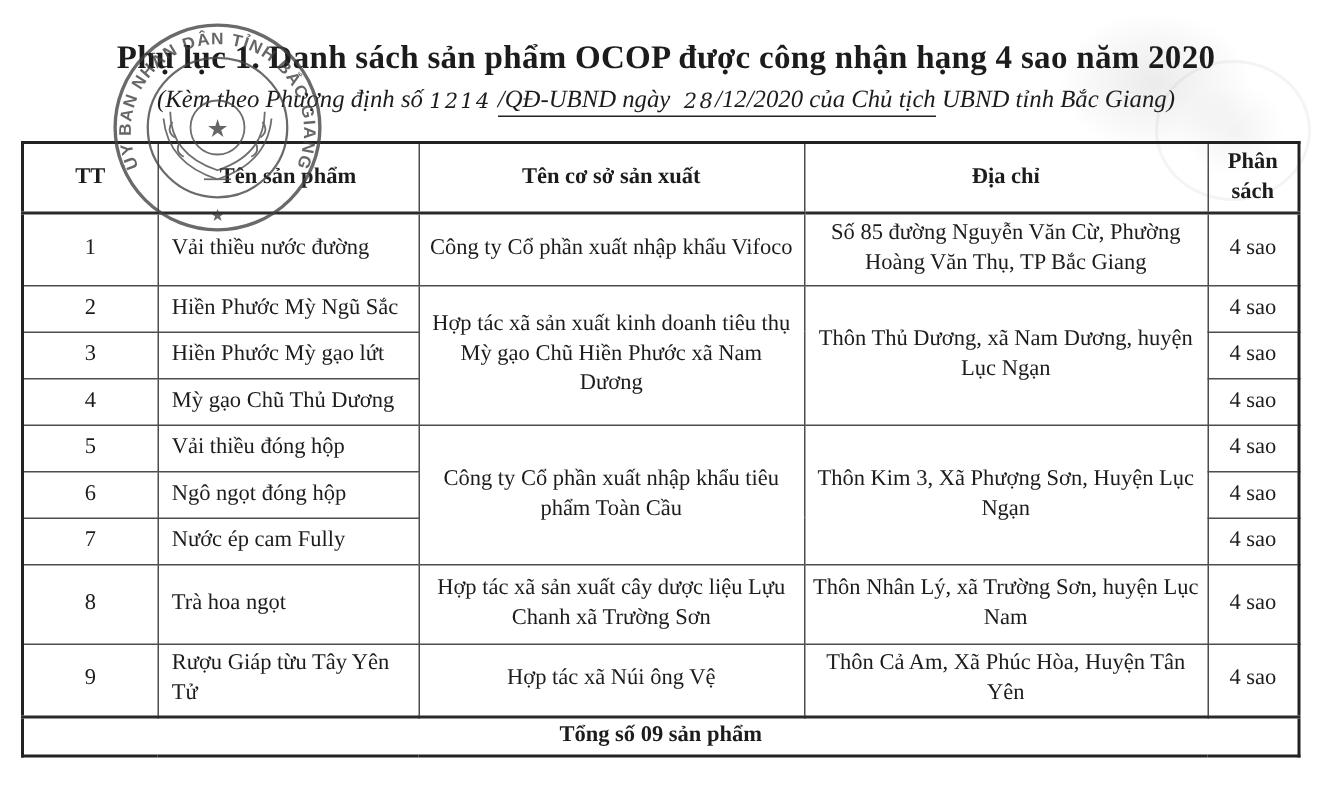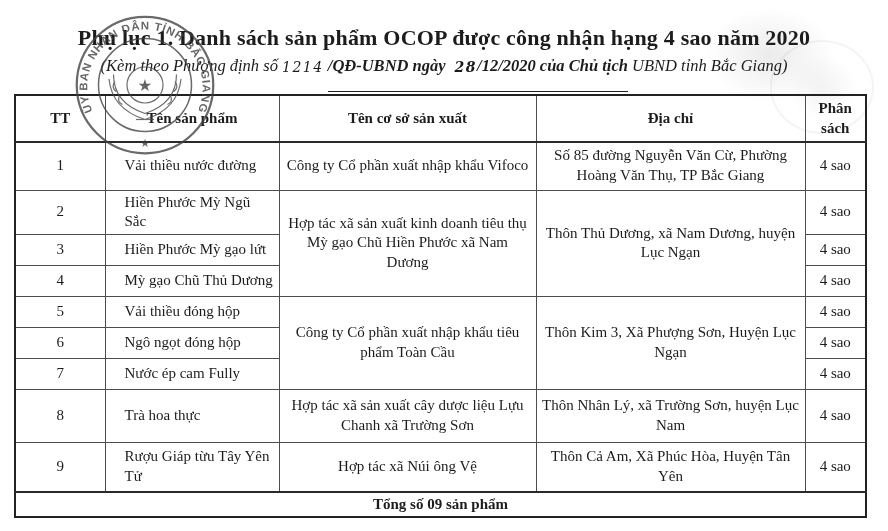--- a/index.html
+++ b/index.html
@@ -11,40 +11,40 @@
 
   
   .doc-title {
     position:absolute; top:25px; left:0; width:100%;
     text-align:center; font-weight:bold; font-size:22px; letter-spacing:.2px;
   }
   .doc-subtitle {
     position:absolute; top:56px; left:0; width:100%;
     text-align:center; font-style:italic; font-size:16.5px;
   }
-  .underlined { border-bottom:1.6px solid #222; padding-bottom:16px;font-weight:bold; }
+  .underlined { border-bottom:1.6px solid #222; padding-bottom:2px; }
   .handwritten {
     font-family:"DejaVu Serif",serif; font-style:italic;
     font-size:14px; letter-spacing:1.5px; position:relative; top:1px;
   }
   .handwritten.day { margin-left:9px; }
 
   
   table.doc-table {
     position:absolute; top:94px; left:14px; width:851px;
     border-collapse:collapse; table-layout:fixed;
     font-size:15px; background:transparent;
   }
   .doc-table td, .doc-table th {
     border:1px solid #4d4d4d; text-align:center; vertical-align:middle;
     padding:2px 5px; line-height:1.32; font-weight:normal;
   }
   table.doc-table { border:2px solid #222; }
   .doc-table thead th { font-weight:bold; border-bottom:2px solid #2a2a2a; }
-  .doc-table td.cell-product { text-align:left; padding-left:19px; }
+  .doc-table td.cell-product { text-align:left; padding-left:9px; }
   .doc-table tfoot td { font-weight:bold; border-top:2px solid #2a2a2a; }
   tr.h-head { height:47px;border-radius:13px; }
   tr.h-r1   { height:48px; }
   tr.h-sm   { height:31px; }
   tr.h-r8   { height:53px; }
   tr.h-r9   { height:49px; }
   tr.h-foot { height:16px; }
 
   
   .seal {
@@ -152,21 +152,21 @@
       <td class="cell-product">Ngô ngọt đóng hộp</td>
       <td class="cell-rating">4 sao</td>
     </tr>
     <tr class="h-sm">
       <td class="cell-tt">7</td>
       <td class="cell-product">Nước ép cam Fully</td>
       <td class="cell-rating">4 sao</td>
     </tr>
     <tr class="h-r8">
       <td class="cell-tt">8</td>
-      <td class="cell-product">Trà hoa thực</td>
+      <td class="cell-product">Trà hoa ngọt</td>
       <td class="cell-producer">Hợp tác xã sản xuất cây dược liệu Lựu Chanh xã Trường Sơn</td>
       <td class="cell-address">Thôn Nhân Lý, xã Trường Sơn, huyện Lục Nam</td>
       <td class="cell-rating">4 sao</td>
     </tr>
     <tr class="h-r9">
       <td class="cell-tt">9</td>
       <td class="cell-product">Rượu Giáp từu Tây Yên Tử</td>
       <td class="cell-producer">Hợp tác xã Núi ông Vệ</td>
       <td class="cell-address">Thôn Cả Am, Xã Phúc Hòa, Huyện Tân Yên</td>
       <td class="cell-rating">4 sao</td>

